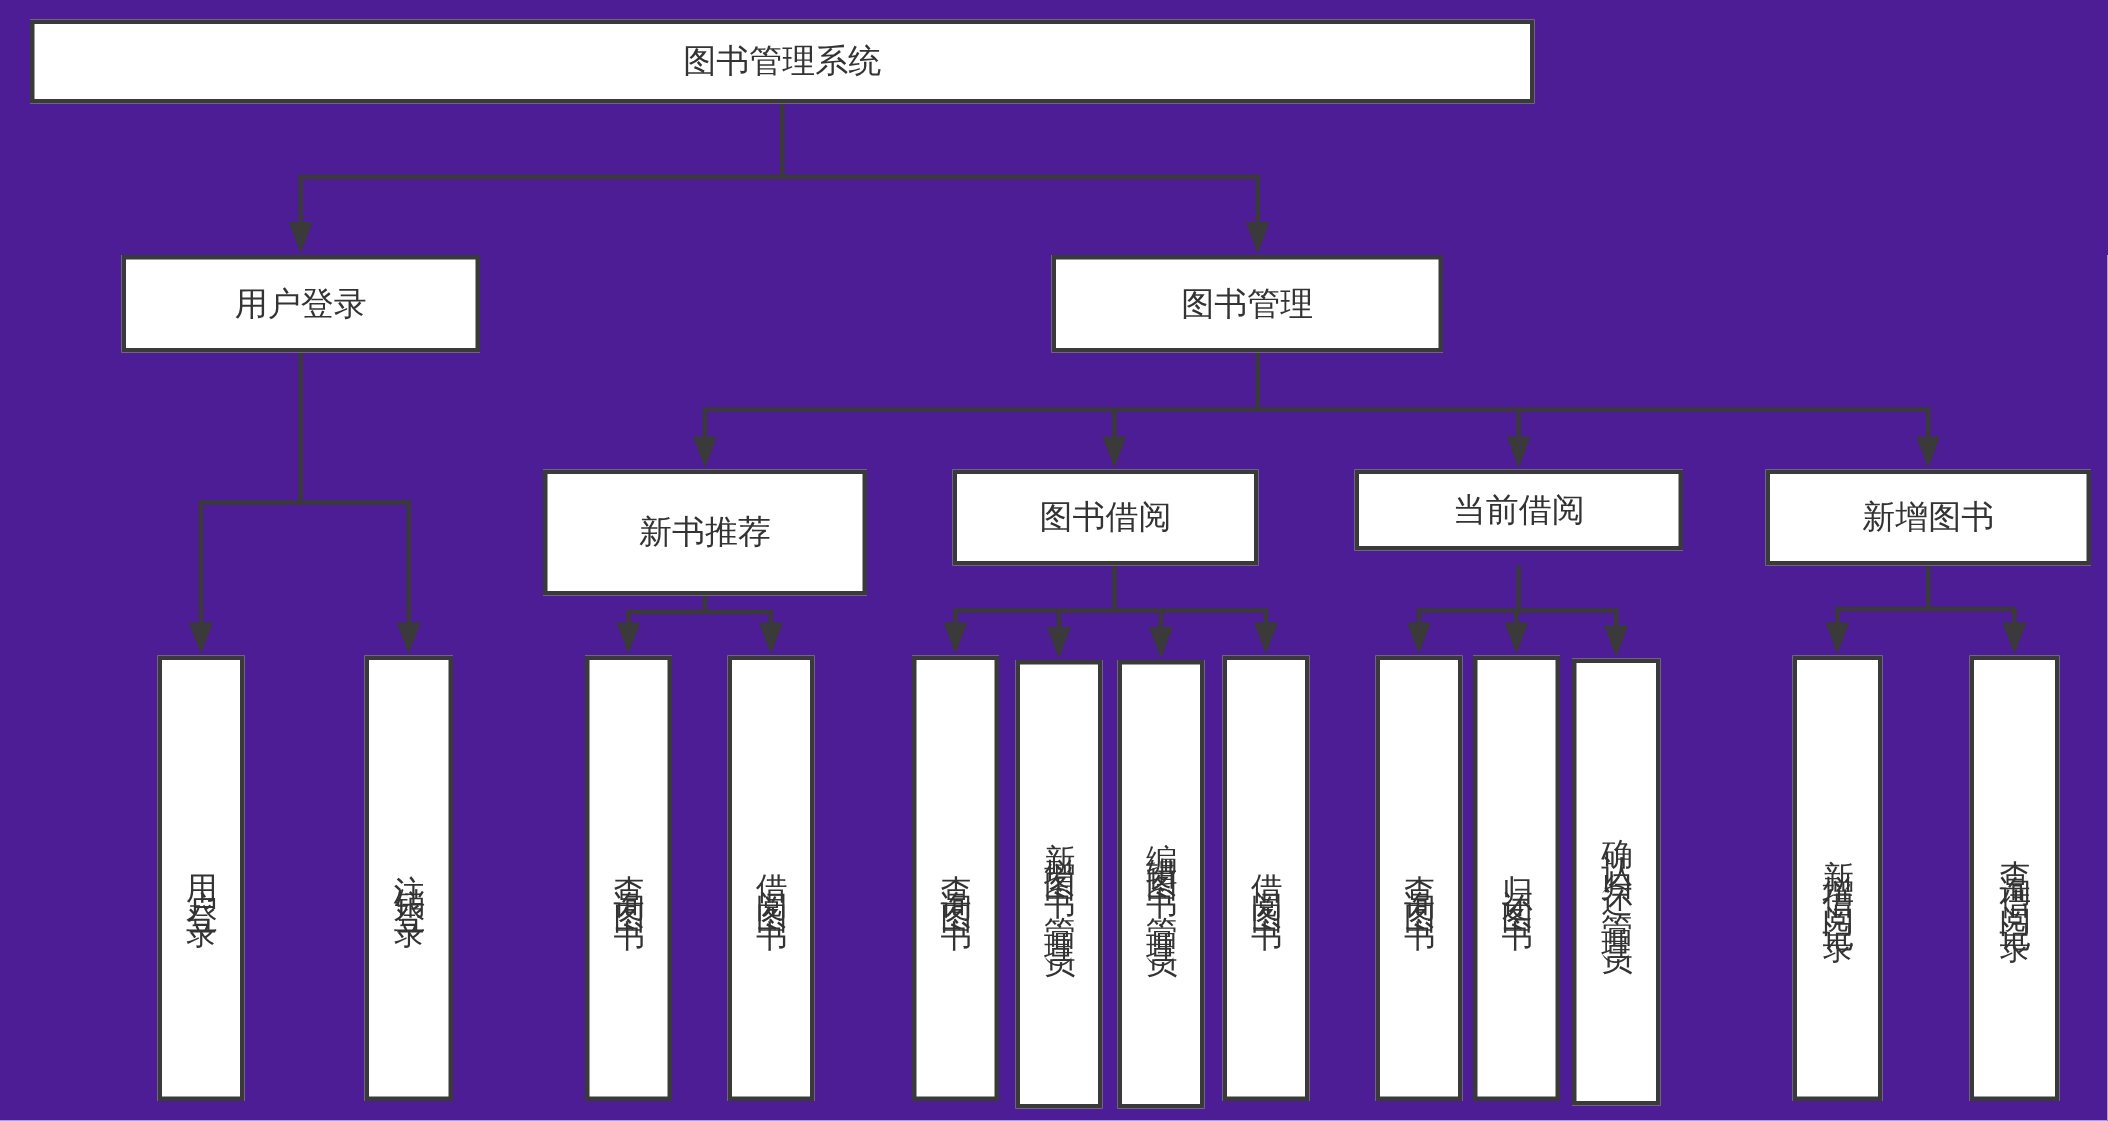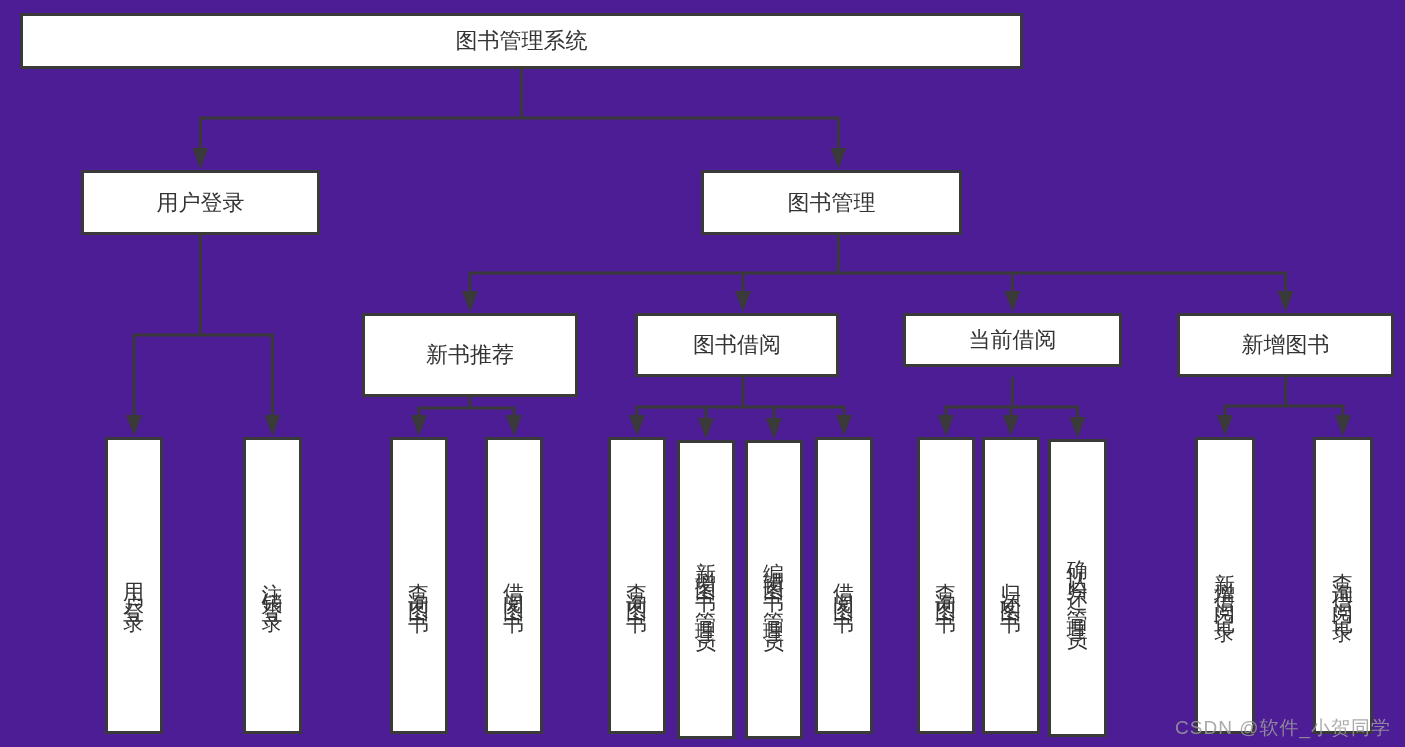--- a/index.html
+++ b/index.html
@@ -124,14 +124,13 @@
       <div class="node vertical" style="left: 608px; top: 437px; width: 58px; height: 297px;">查询图书</div>
       <div class="node vertical" style="left: 677px; top: 440px; width: 58px; height: 299px;">新增图书（管理员）</div>
       <div class="node vertical" style="left: 745px; top: 440px; width: 58px; height: 299px;">编辑图书（管理员）</div>
       <div class="node vertical" style="left: 815px; top: 437px; width: 58px; height: 297px;">借阅图书</div>
       <div class="node vertical" style="left: 917px; top: 437px; width: 58px; height: 297px;">查询图书</div>
       <div class="node vertical" style="left: 982px; top: 437px; width: 58px; height: 297px;">归还图书</div>
       <div class="node vertical" style="left: 1048px; top: 439px; width: 59px; height: 298px;">确认归还（管理员）</div>
       <div class="node vertical" style="left: 1195px; top: 437px; width: 60px; height: 297px;">新增借阅记录</div>
       <div class="node vertical" style="left: 1313px; top: 437px; width: 60px; height: 297px;">查询借阅记录</div>
     </div>
-  <div id="watermark">CSDN @软件_小贺同学</div>
 </div>
 
 </body></html>

